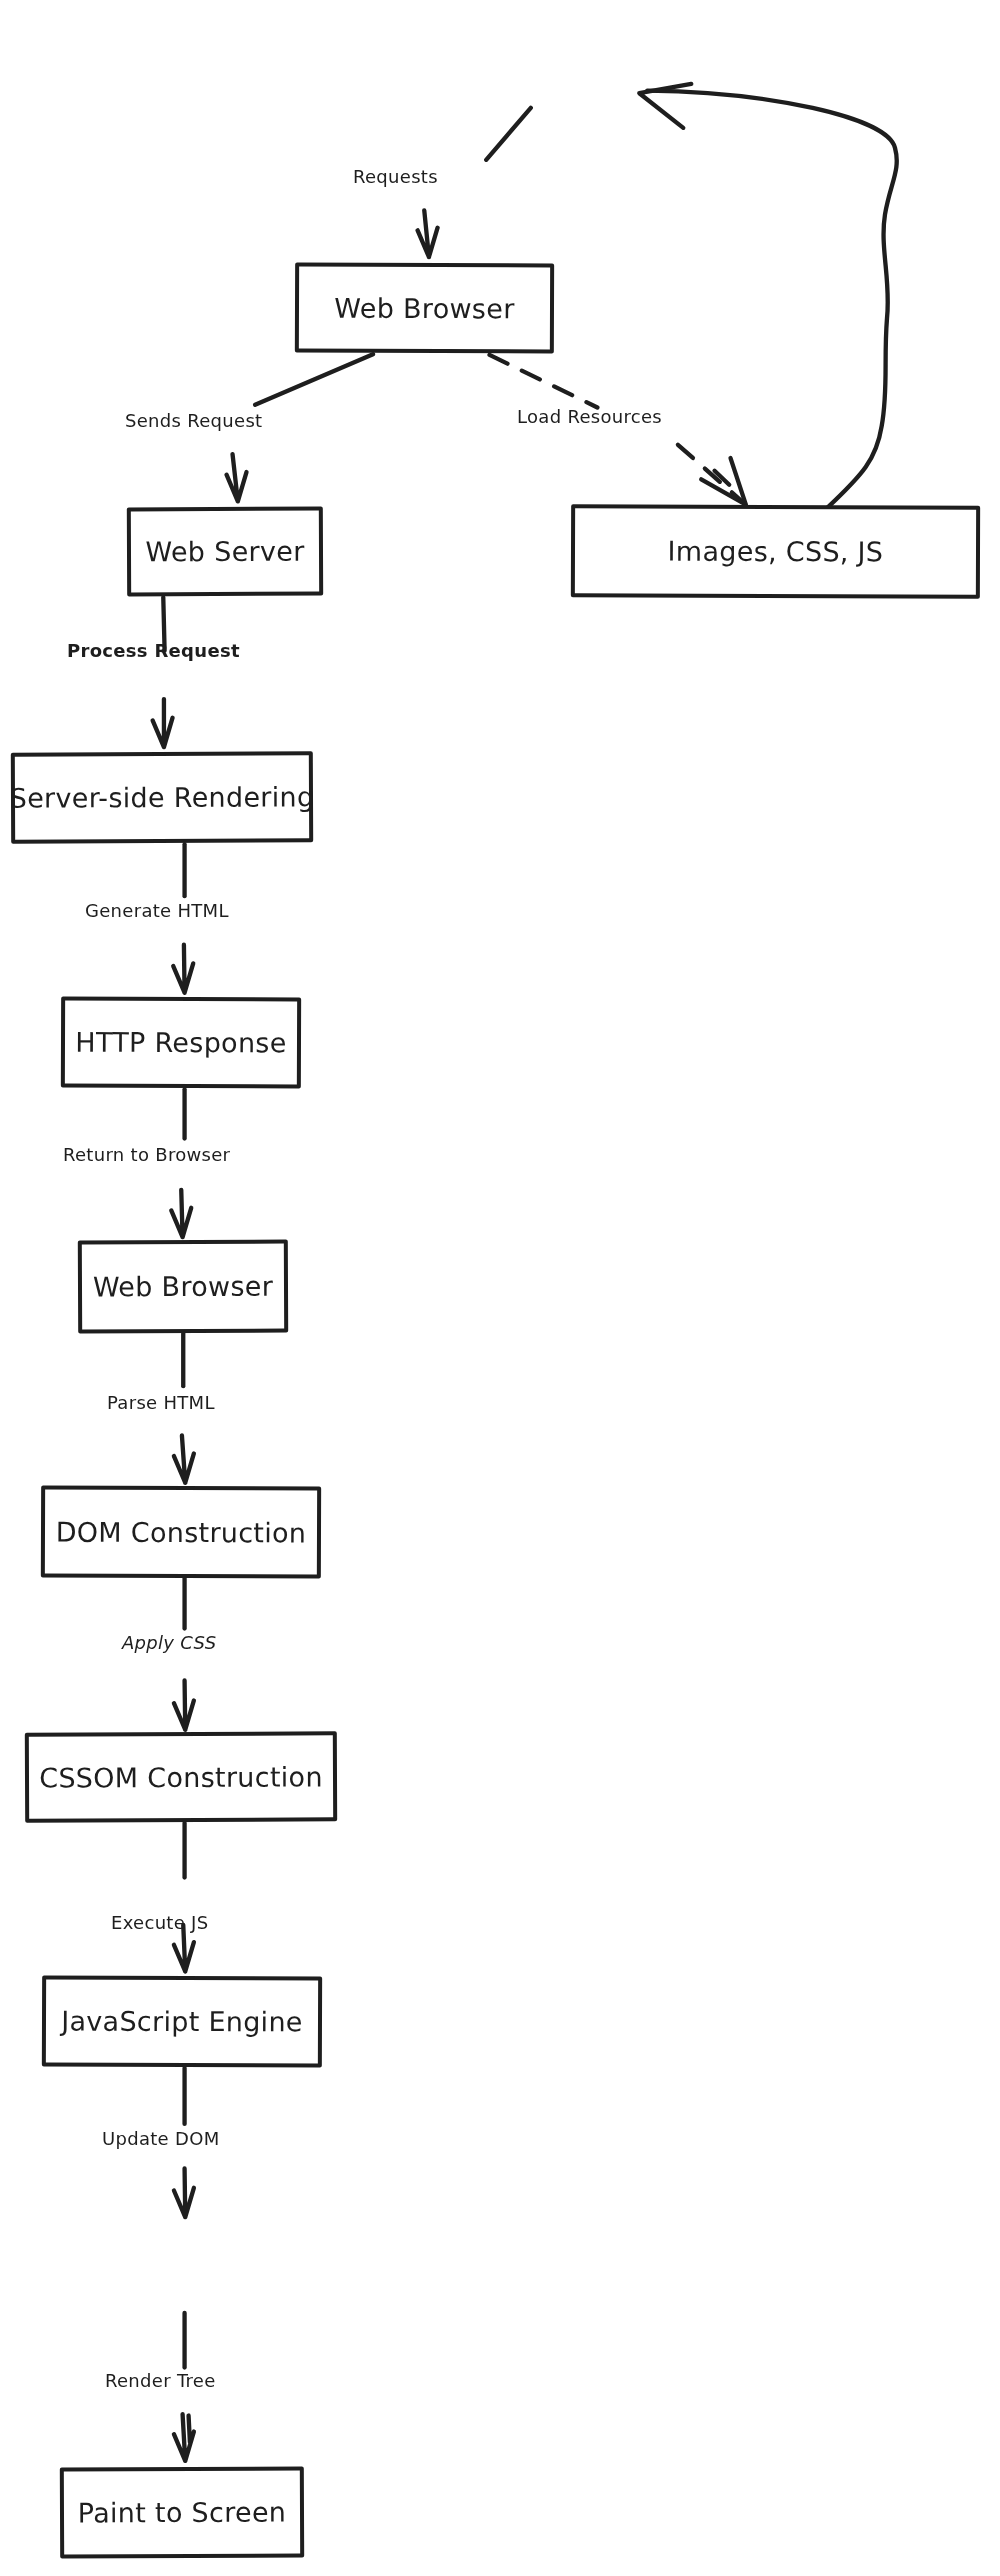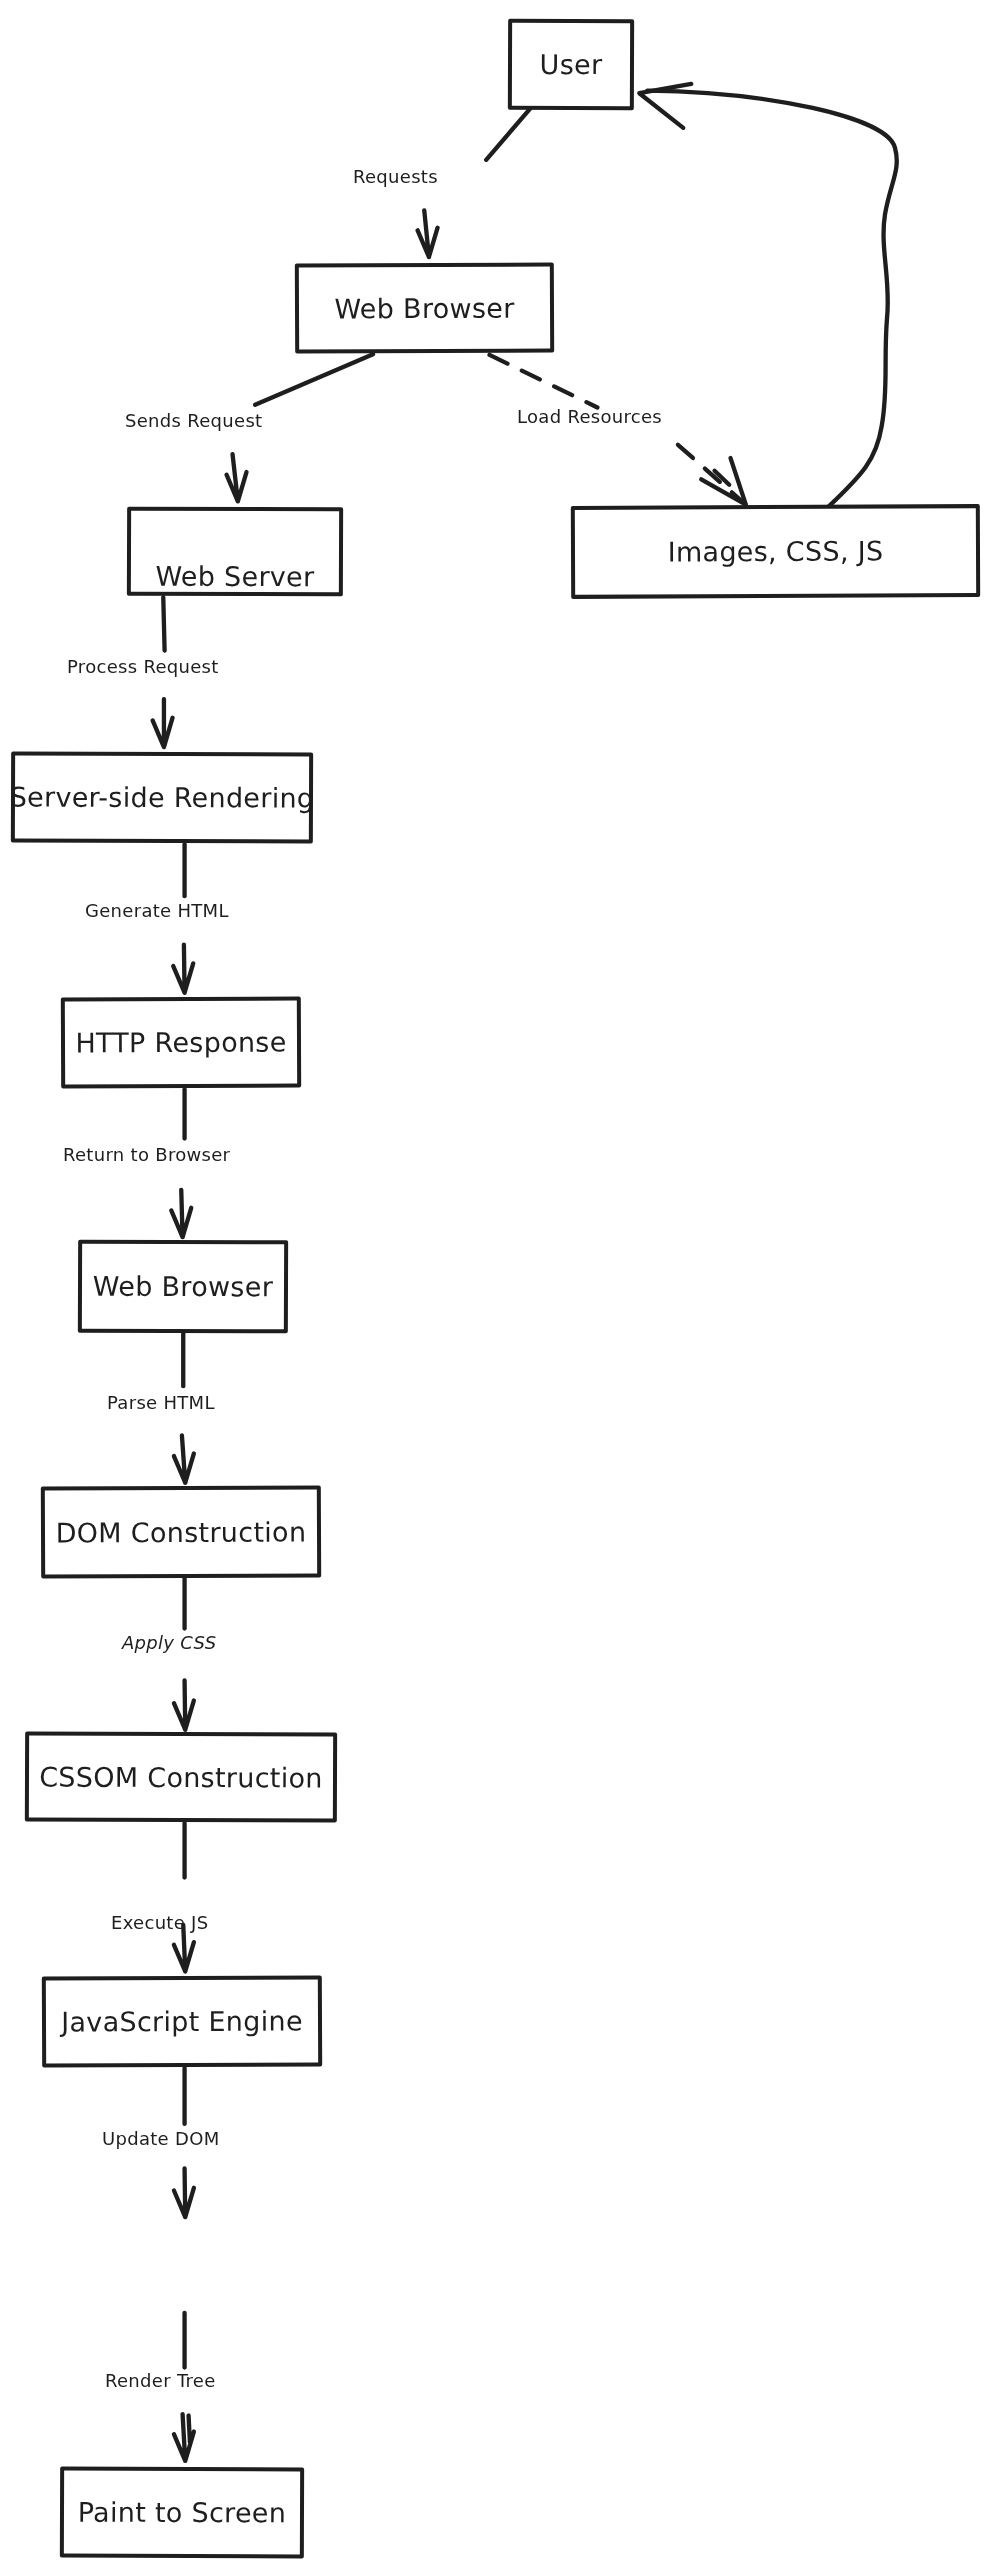--- a/index.html
+++ b/index.html
@@ -101,27 +101,24 @@
     <path d="M277 2738 L277 2820"></path>
     <path d="M275 2891 L278 2961 M261 2921 L278 2961 M291 2917 L278 2961"></path>
 
     <path d="M277 3106 L277 3190"></path>
     <path d="M277 3257 L278 3330 M261 3290 L278 3330 M291 3286 L278 3330"></path>
 
     <path d="M277 3474 L277 3556"></path>
     <path d="M274 3626 L278 3696 M283 3628 L285 3668 M261 3656 L278 3696 M291 3652 L278 3696"></path>
   </svg>
 
-  <div class="node" style="left:508px; top:18.6px; width:126px; height:91px;">
-    <span>User</span>
-  </div>
   <div class="node" style="left:295px; top:263px; width:259px; height:90px;">
     <span>Web Browser</span>
   </div>
-  <div class="node" style="left:127px; top:507px; width:216px; height:89px;align-items:flex-end;">
+  <div class="node" style="left:127px; top:507px; width:196px; height:89px;">
     <span>Web Server</span>
   </div>
   <div class="node" style="left:571px; top:505px; width:409px; height:93px;">
     <span>Images, CSS, JS</span>
   </div>
   <div class="node" style="left:11.3px; top:752px; width:302px; height:91px;">
     <span>Server-side Rendering</span>
   </div>
   <div class="node" style="left:61px; top:997px; width:240px; height:91px;">
     <span>HTTP Response</span>
@@ -138,21 +135,21 @@
   <div class="node" style="left:42px; top:1976px; width:280px; height:91px;">
     <span>JavaScript Engine</span>
   </div>
   <div class="node" style="left:60px; top:2467px; width:244px; height:91px;">
     <span>Paint to Screen</span>
   </div>
 
   <div class="edge-label" style="left:353px; top:166px;">Requests</div>
   <div class="edge-label" style="left:125px; top:410px;">Sends Request</div>
   <div class="edge-label" style="left:517px; top:406px;">Load Resources</div>
-  <div class="edge-label" style="left:67px; top:656px;">Process Request</div>
+  <div class="edge-label" style="left:67px; top:640px;font-weight:bold;">Process Request</div>
   <div class="edge-label" style="left:85px; top:900px;">Generate HTML</div>
   <div class="edge-label" style="left:63px; top:1144px;">Return to Browser</div>
   <div class="edge-label" style="left:107px; top:1392px;">Parse HTML</div>
   <div class="edge-label" style="left:122px; top:1632px;font-style:italic;">Apply CSS</div>
   <div class="edge-label" style="left:111px; top:1912px;">Execute JS</div>
   <div class="edge-label" style="left:102px; top:2128px;">Update DOM</div>
   <div class="edge-label" style="left:105px; top:2370px;">Render Tree</div>
 
 </div>
 

